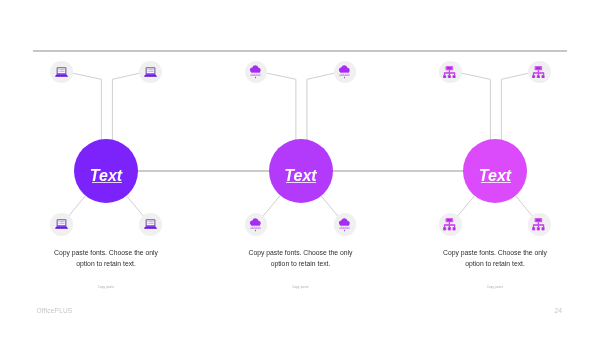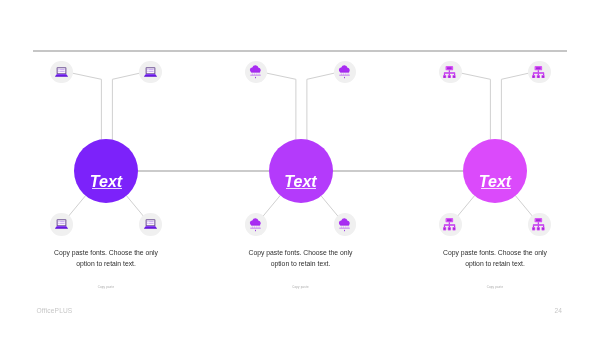--- a/index.html
+++ b/index.html
@@ -12,21 +12,21 @@
     letter-spacing:.15px;white-space:nowrap;}
   .page-num{position:absolute;left:554.6px;top:306.6px;font-size:6.6px;color:#c6c6c6;white-space:nowrap;}
 
   svg.connectors{position:absolute;left:0;top:0;width:600px;height:337px;}
   svg.connectors line,svg.connectors path{stroke:#d0d0d0;stroke-width:1.0;fill:none;}
   svg.connectors .trunk{stroke:#cbcbcb;stroke-width:2.0;}
 
   .node{position:absolute;width:64.0px;height:64.0px;border-radius:50%;
     display:flex;align-items:center;justify-content:center;}
   .node-label{font-style:italic;font-weight:bold;font-size:16px;color:#ffffff;
-    line-height:1;position:relative;top:11px;display:inline-block;}
+    line-height:1;position:relative;top:5px;display:inline-block;}
   .node-label .rule{position:absolute;left:2.1px;right:0.2px;top:14.3px;height:1px;
     background:rgba(255,255,255,0.82);}
 
   .badge{position:absolute;width:22.5px;height:22.5px;border-radius:50%;background:#f0f0f0;
     display:flex;align-items:center;justify-content:center;}
   .badge svg{display:block;}
 
   .caption{position:absolute;width:108px;text-align:center;font-size:6.8px;line-height:10.7px;
     color:#2f2f2f;}
   .subcaption{position:absolute;width:108px;text-align:center;font-size:2.9px;color:#a8a8a8;

